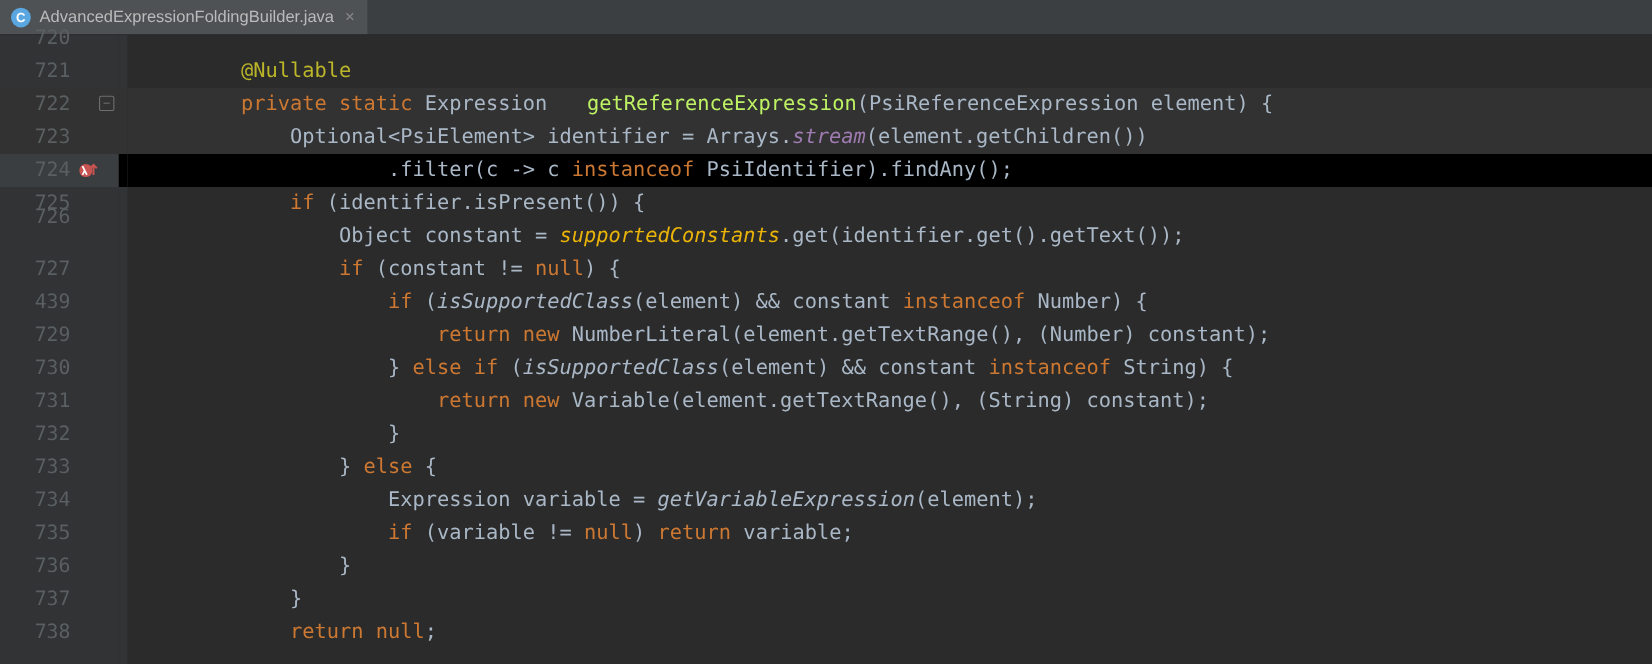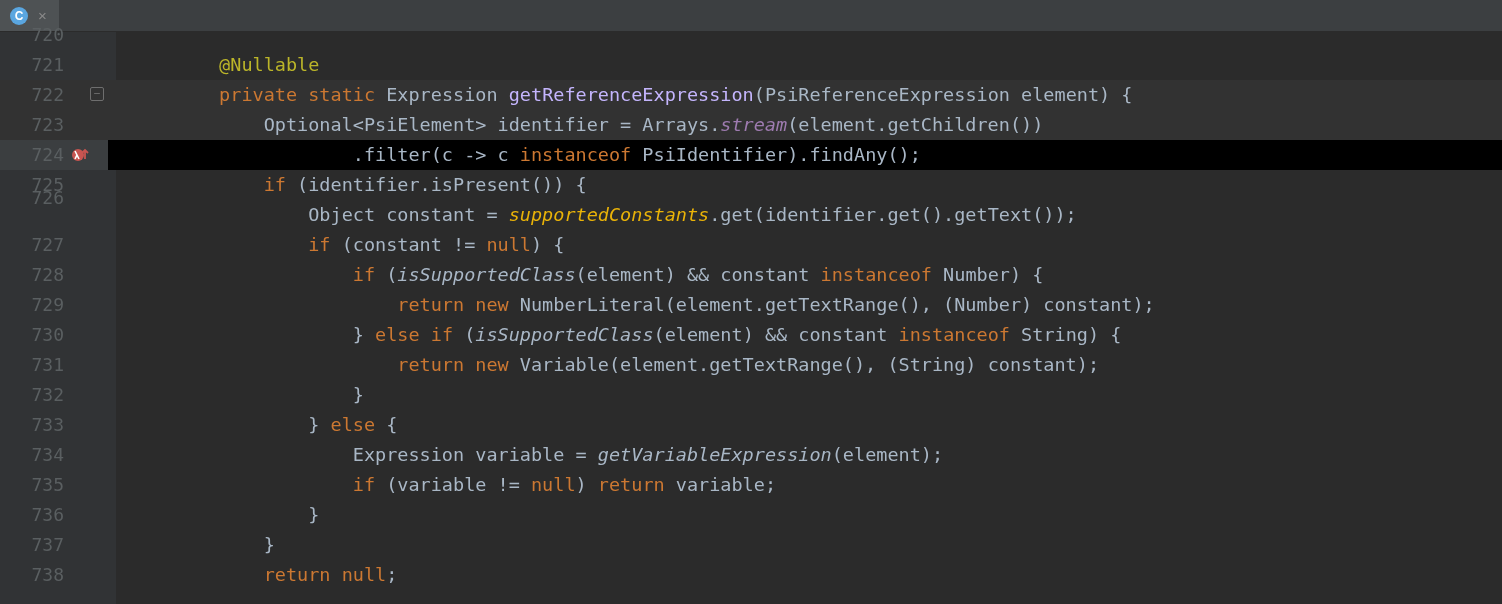--- a/index.html
+++ b/index.html
@@ -18,34 +18,35 @@
   .caretcell { position:absolute; left:0; right:0; height:30px; }
   .code { position:relative; flex:1; background:#2b2b2b;text-decoration:underline; }
   .row { position:absolute; left:0; right:0; height:30px; white-space:pre; padding-left:14px; }
   .hl { background:#323232; }
   .caret-hl { background:#000000; }
   .gline.hl { background:#323232; }
   .gline.caret-hl { background:#3b3e40; }
   
   .kw { color:#cc7832; }           
   .ann { color:#bbb529; }          
-  .mdecl { color:#c4b5fd; }        
+  .mdecl { color:#bef264;margin-left:25px; }        
   .smeth { color:#9e7bb0; font-style:italic; } 
   .sfield{ color:#eab308; font-style:italic; } 
   .it    { font-style:italic; }
   .g-lambda-icon circle { fill:#c75450; }
   .g-lambda-icon path.lam { stroke:#fff; stroke-width:1.6; fill:none; }
   .g-lambda-icon path.arr { stroke:#c75450; stroke-width:1.8; fill:none; }
 </style>
 </head>
 <body>
 
 <div class="tabbar">
   <div class="tab">
     <span class="ficon">C</span>
+    <span>AdvancedExpressionFoldingBuilder.java</span>
     <span class="close">×</span>
   </div>
 </div>
 
 <div class="editor">
 
   <div class="gutter">
 
     <div class="gline" style="top:0;height:18px">
         <span class="gnum" style="top:-12px">720</span>
@@ -72,21 +73,21 @@
     <div class="gline" style="top:138px">
         <span class="gnum">725</span>
       </div>
     <div class="gline" style="top:151px">
         <span class="gnum">726</span>
       </div>
     <div class="gline" style="top:198px">
         <span class="gnum">727</span>
       </div>
     <div class="gline" style="top:228px">
-        <span class="gnum">728</span>
+        <span class="gnum">439</span>
       </div>
     <div class="gline" style="top:258px">
         <span class="gnum">729</span>
       </div>
     <div class="gline" style="top:288px">
         <span class="gnum">730</span>
       </div>
     <div class="gline" style="top:318px">
         <span class="gnum">731</span>
       </div>

